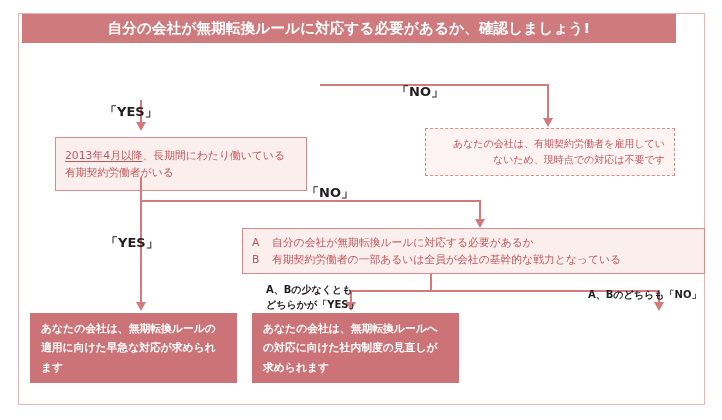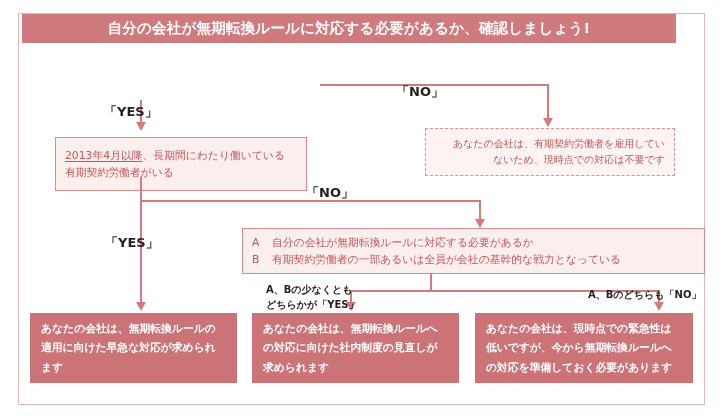--- a/index.html
+++ b/index.html
@@ -226,21 +226,14 @@
   </div>
 
   <div class="node node-solid" style="left:252px; top:313px; width:207px; height:70px;">
     <span class="node-text">
       <span>あなたの会社は、無期転換ルールへ</span><br>
       <span>の対応に向けた社内制度の見直しが</span><br>
       <span>求められます</span>
     </span>
   </div>
 
-  <div class="node node-solid" style="left:475px; top:313px; width:218px; height:70px;">
-    <span class="node-text">
-      <span>あなたの会社は、現時点での緊急性は</span><br>
-      <span>低いですが、今から無期転換ルールへ</span><br>
-      <span>の対応を準備しておく必要があります</span>
-    </span>
-  </div>
 
 </div>
 
 </body></html>

